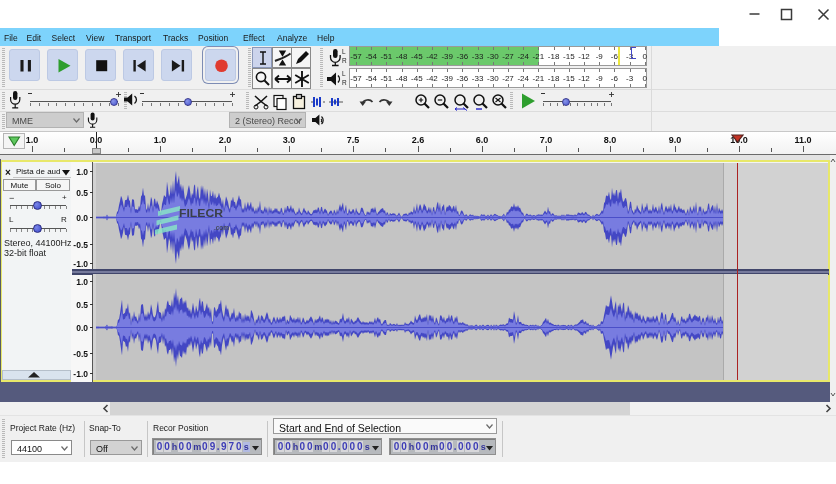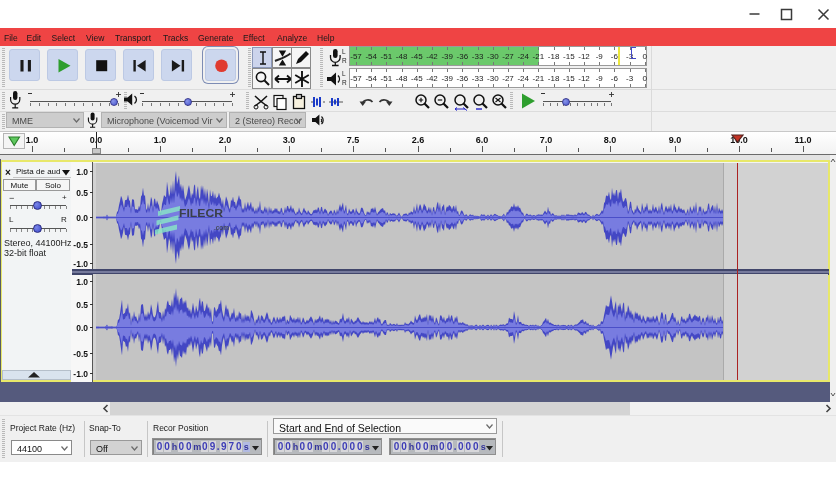--- a/index.html
+++ b/index.html
@@ -1,21 +1,21 @@
 <!DOCTYPE html>
 <html><head><meta charset="utf-8"><style>
 *{margin:0;padding:0;box-sizing:border-box}
 html,body{width:836px;height:484px;overflow:hidden;font-family:"Liberation Sans",sans-serif;background:#fff}
 .abs{position:absolute}
 #app{position:relative;width:836px;height:484px;background:#fff}
 
 #title{left:0;top:0;width:836px;height:28px;background:#fff}
 .winbtn{position:absolute;top:0;height:28px;width:34px;color:#333}
 
-#menu{left:0;top:28px;width:836px;height:18px;background:#ef4444;font-size:8.5px;color:#1a1a1a}
+#menu{left:0;top:28px;width:719px;height:18px;background:#7dd3fc;font-size:8.5px;color:#1a1a1a}
 #menu span{position:absolute;top:5px}
 
 #tb{left:0;top:46px;width:836px;height:85px;background:#f0f0f0}
 .sepv{position:absolute;width:1px;background:#d9d9d9}
 .seph{position:absolute;height:1px;background:#dcdcdc}
 .grip{position:absolute;width:3px;background-image:repeating-linear-gradient(#b9b9b9 0 1px,#f0f0f0 1px 2px)}
 .tbtn{position:absolute;width:31px;height:32px;background:#ccd7ee;border:1px solid #bcc9e4;border-radius:3px}
 .toolcell{position:absolute;width:20px;height:21px;background:#f6f6f6;border:1px solid #8a8a8a}
 
 #ruler{left:0;top:131px;width:836px;height:24px;background:linear-gradient(#ffffff,#f2f2f2);border-top:1px solid #c8c8c8;border-bottom:1px solid #6a6a6a;font-size:9px;font-weight:bold;color:#111}
@@ -42,21 +42,21 @@
         <path d="M12.5 9.5 L22.5 19.5 M22.5 9.5 L12.5 19.5" stroke="#3a3a3a" stroke-width="1.5" fill="none"></path>
       </svg>
 </div>
 <div class="abs" id="menu">
 <span style="left:4px">File</span>
 <span style="left:26.5px">Edit</span>
 <span style="left:51.5px">Select</span>
 <span style="left:86px">View</span>
 <span style="left:115px">Transport</span>
 <span style="left:163px">Tracks</span>
-<span style="left:198px">Generate</span>
+<span style="left:198px">Position</span>
 <span style="left:243px">Effect</span>
 <span style="left:277px">Analyze</span>
 <span style="left:317px">Help</span>
 </div>
 <div class="abs" id="tb">
 <div class="seph" style="left:0;top:43px;width:836px"></div>
 <div class="seph" style="left:0;top:65px;width:836px"></div>
 <div class="grip" style="left:2px;top:2px;height:40px"></div>
 <div class="grip" style="left:248px;top:2px;height:40px"></div>
 <div class="grip" style="left:320px;top:2px;height:40px"></div>
@@ -361,26 +361,20 @@
 <div class="combo" style="left:6px;top:66px;width:78px;height:16px;background:#cdcdcd;border-color:#b2b2b2">
         <span class="tx" style="color:#4a4a4a;font-size:9px">MME</span>
         <svg class="chev" width="7" height="5">
           <path d="M0.5 0.5 L3.5 4 L6.5 0.5" stroke="#6a6a6a" stroke-width="1.2" fill="none"></path>
         </svg>
       </div>
 <svg class="abs" style="left:86px;top:66px" width="13" height="17">
         <rect x="4.6" y="0.5" width="4" height="8" rx="2" fill="#111"></rect>
         <path d="M2.4 5.5 v2.4 a4.2 4.2 0 0 0 8.4 0 V5.5 M6.6 12.6 v2.6 M4 15.2 h5.2" stroke="#111" stroke-width="1.1" fill="none"></path>
       </svg>
-<div class="combo" style="left:101px;top:66px;width:126px;height:16px;background:#cdcdcd;border-color:#b2b2b2">
-        <span class="tx" style="color:#4a4a4a;font-size:9px">Microphone (Voicemod Vir</span>
-        <svg class="chev" width="7" height="5">
-          <path d="M0.5 0.5 L3.5 4 L6.5 0.5" stroke="#6a6a6a" stroke-width="1.2" fill="none"></path>
-        </svg>
-      </div>
 <div class="combo" style="left:229px;top:66px;width:77px;height:16px;background:#cdcdcd;border-color:#b2b2b2">
         <span class="tx" style="color:#4a4a4a;font-size:9px">2 (Stereo) Recor</span>
         <svg class="chev" width="7" height="5">
           <path d="M0.5 0.5 L3.5 4 L6.5 0.5" stroke="#6a6a6a" stroke-width="1.2" fill="none"></path>
         </svg>
       </div>
 <svg class="abs" style="left:311px;top:67px" width="16" height="15">
         <path d="M1 5 h3.4 l4 -3.6 v11.2 L4.4 9 H1 Z" fill="#111"></path>
         <path d="M10.5 3.5 a5 5 0 0 1 0 7.5" stroke="#111" stroke-width="1.2" fill="none"></path>
         <path d="M10 5.8 a2.4 2.4 0 0 1 0 3.4" stroke="#111" stroke-width="1.1" fill="none"></path>

